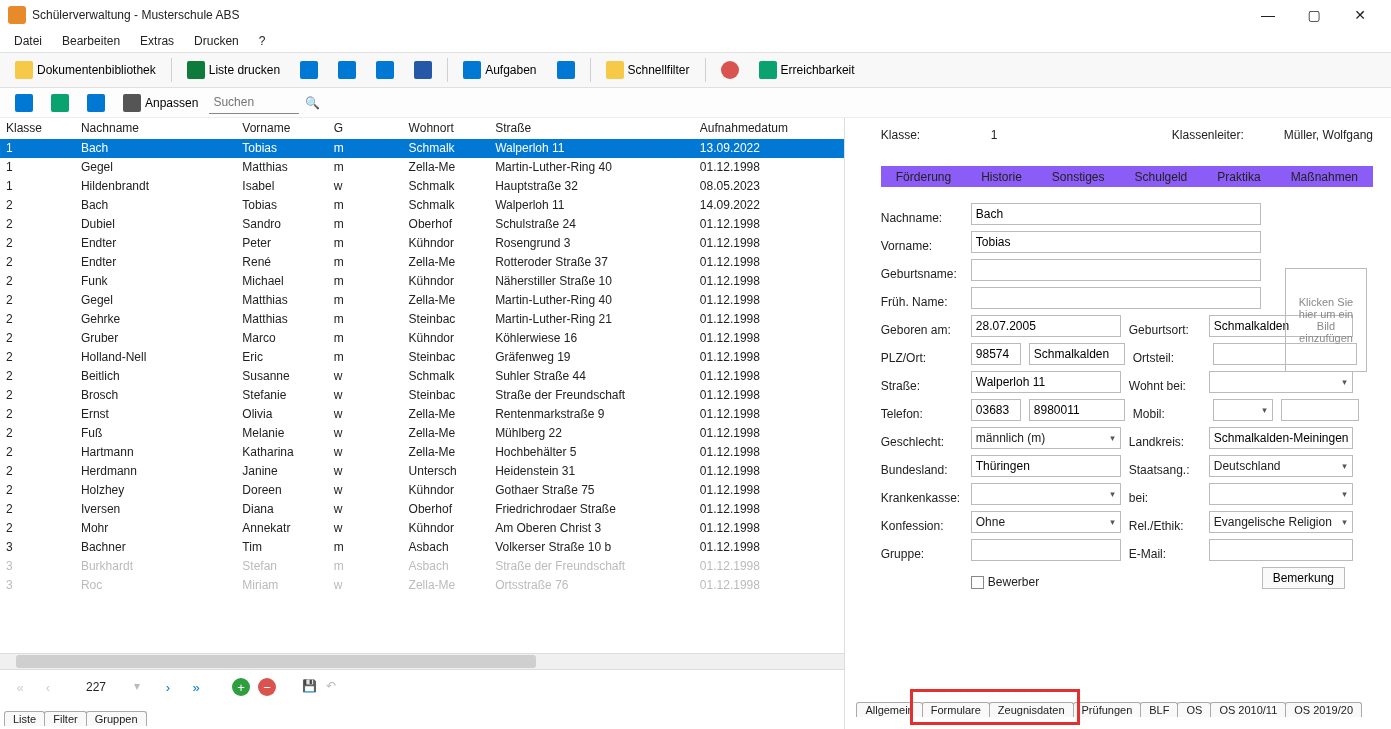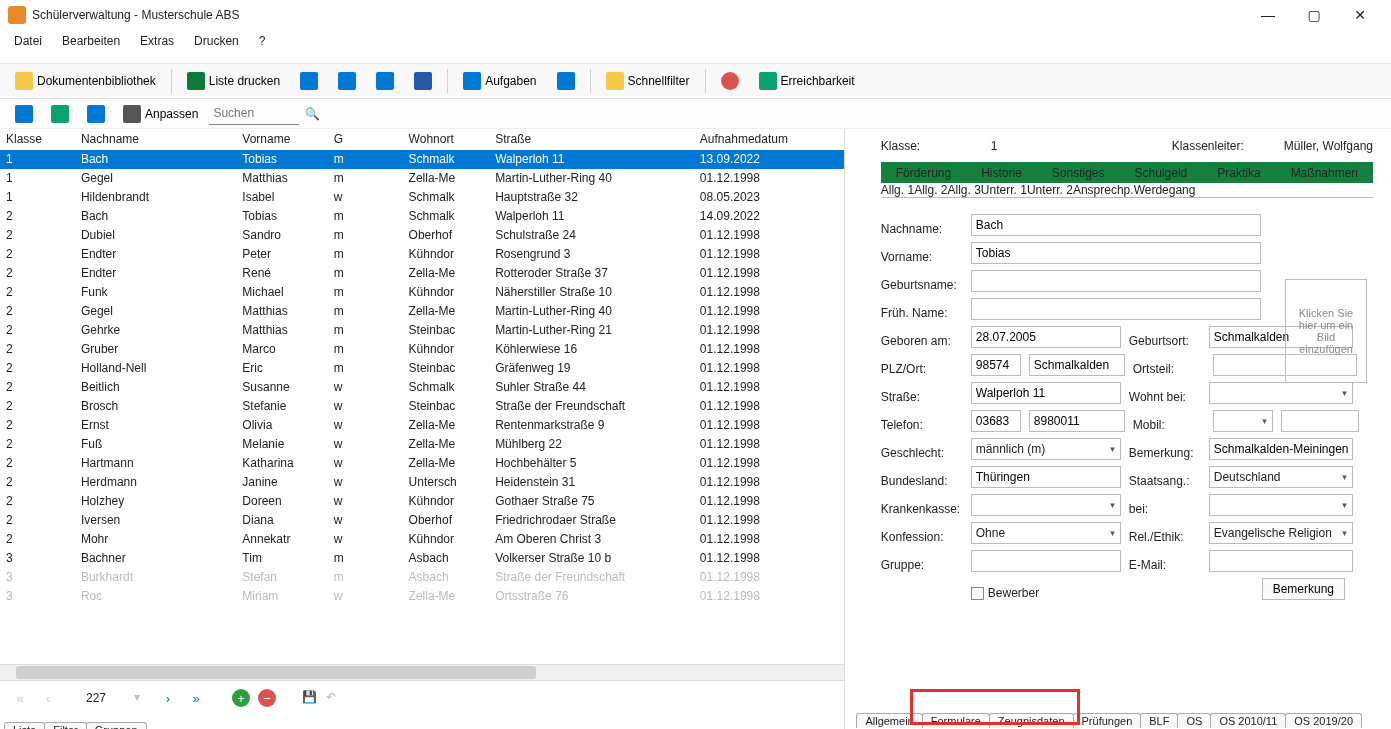--- a/index.html
+++ b/index.html
@@ -3,21 +3,21 @@
 <meta charset="utf-8">
 <style>
 * { box-sizing: border-box; margin: 0; padding: 0; font-family: "Segoe UI", Tahoma, sans-serif; font-size: 12px; }
 body { background: #fff; width: 1391px; height: 729px; overflow: hidden; color: #222; }
 .titlebar { height: 30px; display: flex; align-items: center; padding: 0 8px; }
 .titlebar .icon { width: 18px; height: 18px; background: #e88a2a; border-radius: 3px; margin-right: 6px; }
 .titlebar .title { flex: 1; }
 .titlebar .winbtn { width: 46px; height: 30px; display: flex; align-items: center; justify-content: center; font-size: 14px; }
 .menubar { height: 22px; display: flex; align-items: center; padding: 0 4px; gap: 0; }
 .menubar .mitem { padding: 2px 10px; }
-.toolbar { height: 36px; background: #f8f8f8; border-top: 1px solid #e0e0e0; border-bottom: 1px solid #e0e0e0; display: flex; align-items: center; padding: 0 8px; gap: 6px; margin-top: 11px; }
+.toolbar { height: 36px; background: #f8f8f8; border-top: 1px solid #e0e0e0; border-bottom: 1px solid #e0e0e0; display: flex; align-items: center; padding: 0 8px; gap: 6px; }
 .tbtn { height: 26px; display: flex; align-items: center; gap: 4px; padding: 0 6px; border: 1px solid transparent; background: transparent; }
 .ticon { width: 18px; height: 18px; display: inline-block; background: #ccc; border-radius: 2px; }
 .ticon.star { background: #f7c948; }
 .ticon.xls { background: #0f7b3a; }
 .ticon.word { background: #2558a6; }
 .ticon.grid { background: #0078d4; }
 .ticon.folder { background: #f7c948; }
 .ticon.clock { background: #d9534f; border-radius: 50%; }
 .ticon.green { background: #0aa36f; }
 .ticon.blue { background: #0078d4; }
@@ -41,21 +41,21 @@
 .navbtn { width: 20px; height: 20px; display: inline-flex; align-items: center; justify-content: center; color: #0078d4; font-size: 13px; }
 .navbtn.dis { color: #ccc; }
 .addbtn { width: 18px; height: 18px; border-radius: 50%; background: #2e9e3f; color: #fff; display: inline-flex; align-items: center; justify-content: center; font-size: 13px; }
 .rmbtn { width: 18px; height: 18px; border-radius: 50%; background: #d9534f; color: #fff; display: inline-flex; align-items: center; justify-content: center; font-size: 13px; }
 .tabsrow { height: 22px; display: flex; align-items: flex-end; padding-left: 4px; gap: 0; }
 .smalltab { border: 1px solid #aaa; border-bottom: none; padding: 1px 8px; background: #f9f9f9; font-size: 11px; border-radius: 3px 3px 0 0; margin-right: -1px; }
 .rightinner { padding: 10px 18px 4px 36px; }
 .headerrow { display: flex; gap: 40px; margin-bottom: 8px; align-items: center; }
 .headerrow .lbl { width: 70px; }
 .tabrow { display: flex; border-bottom: 1px solid #bbb; }
-.tabrow .tab { padding: 3px 14px; border: 1px solid transparent; border-bottom: none; font-size: 12px; position: relative; top: 1px; background: #15803d; }
+.tabrow .tab { padding: 3px 14px; border: 1px solid transparent; border-bottom: none; font-size: 12px; position: relative; top: 16px; background: #8b5cf6; }
 .tabrow2 { display: flex; border-bottom: 1px solid #bbb; margin-top:0; }
 .form { padding-top: 10px; }
 .frow { display: flex; align-items: flex-end; height: 28px; gap: 8px; }
 .frow .flabel { width: 82px; }
 .frow .flabel2 { width: 72px; }
 .finput { height: 22px; border: 1px solid #bbb; padding: 0 4px; background: #fff; }
 .fsel { height: 22px; border: 1px solid #bbb; padding: 0 2px 0 4px; background: #fff; display:flex; align-items:center; justify-content:space-between; }
 .fsel .caret { font-size: 9px; color: #555; padding:0 3px;}
 .w150{width:150px;} .w50{width:50px;} .w96{width:96px;} .w144{width:144px;} .w60{width:60px;}
 .imgbox { position: absolute; right: 24px; top: 150px; width: 82px; height: 104px; border: 1px solid #bbb; display: flex; align-items: center; justify-content: center; text-align: center; font-size: 11px; color: #888; padding: 4px; }
@@ -490,21 +490,21 @@
               <span class="caret">▾</span>
             </div>
           <input class="finput" style="width: 78px;">
         </div>
         <div class="frow">
           <span class="flabel">Geschlecht:</span>
           <div class="fsel w150">
               <span>männlich (m)</span>
               <span class="caret">▾</span>
             </div>
-          <span class="flabel2">Bemerkung:</span>
+          <span class="flabel2">Landkreis:</span>
           <input class="finput w144" value="Schmalkalden-Meiningen" style="">
         </div>
         <div class="frow">
           <span class="flabel">Bundesland:</span>
           <input class="finput w150" value="Thüringen" style="">
           <span class="flabel2">Staatsang.:</span>
           <div class="fsel w144">
               <span>Deutschland</span>
               <span class="caret">▾</span>
             </div>

